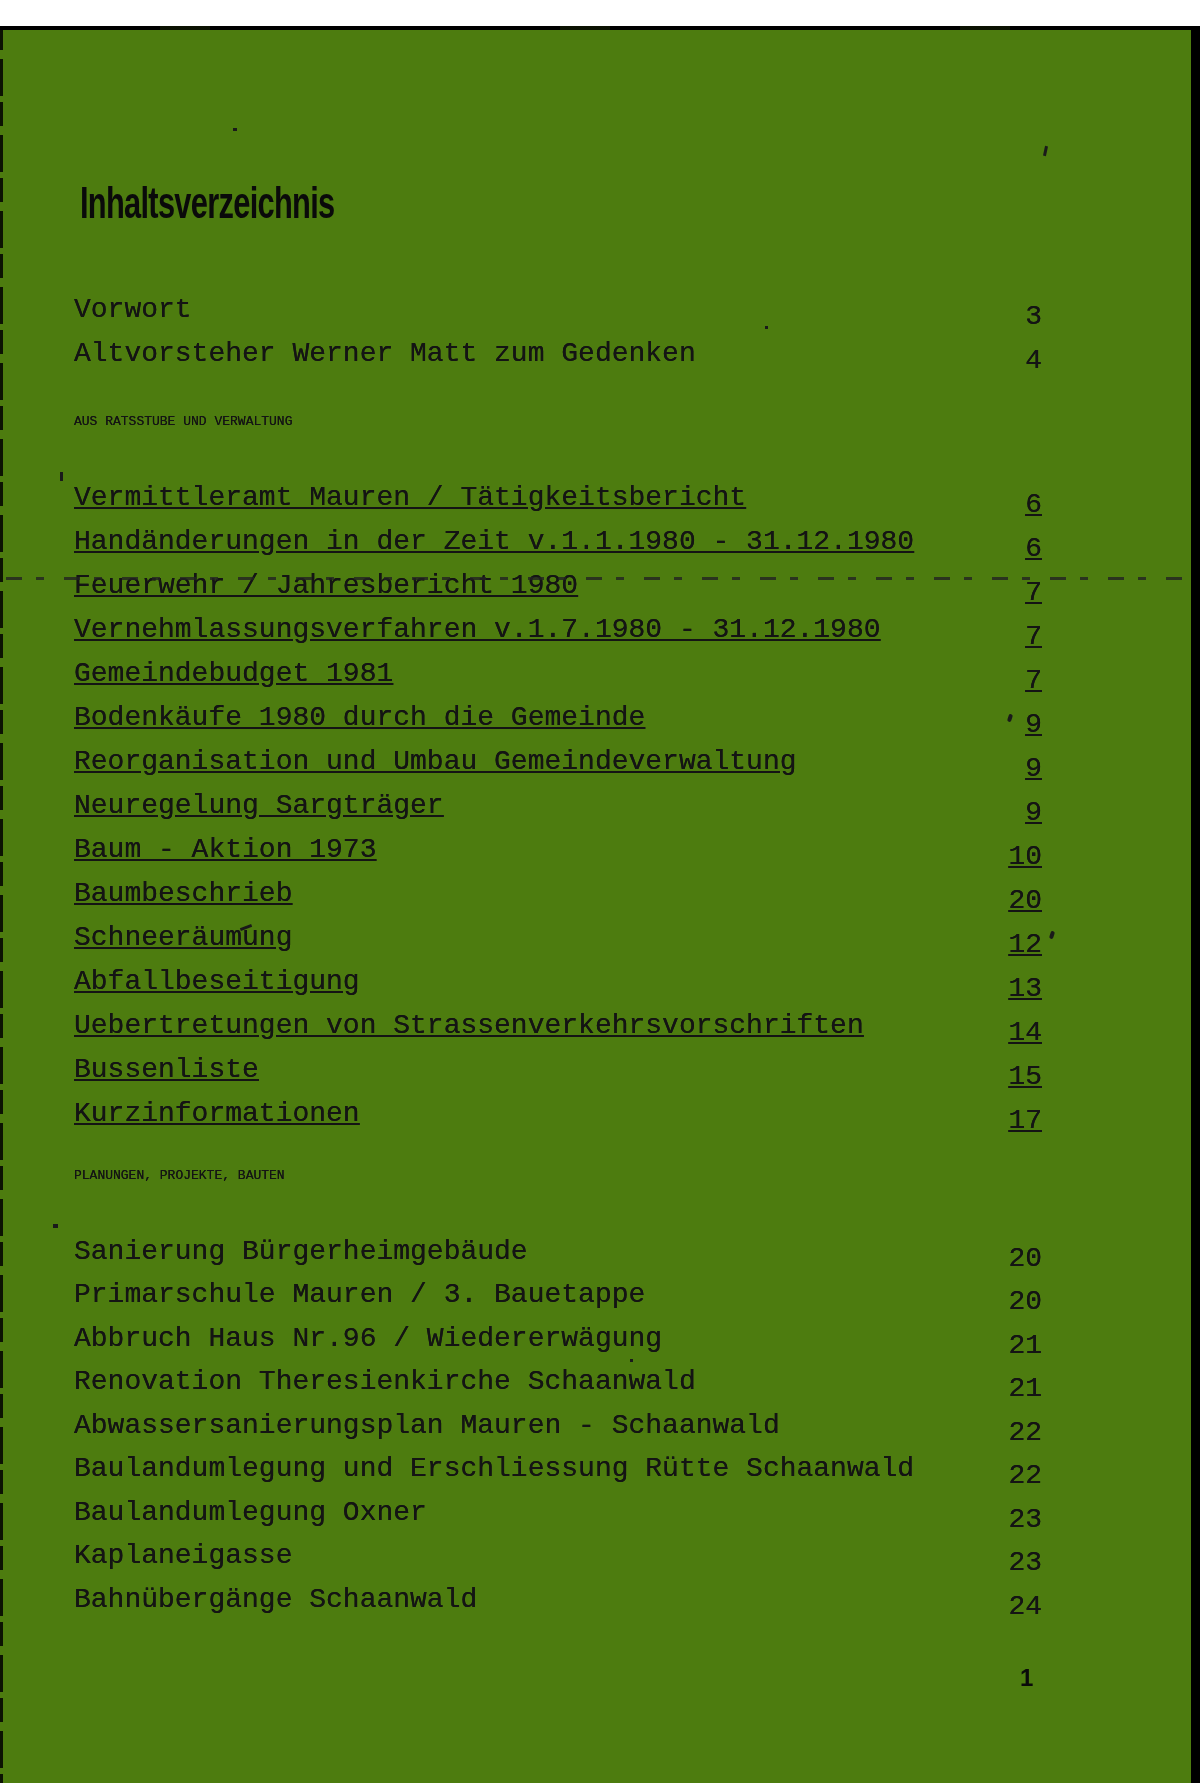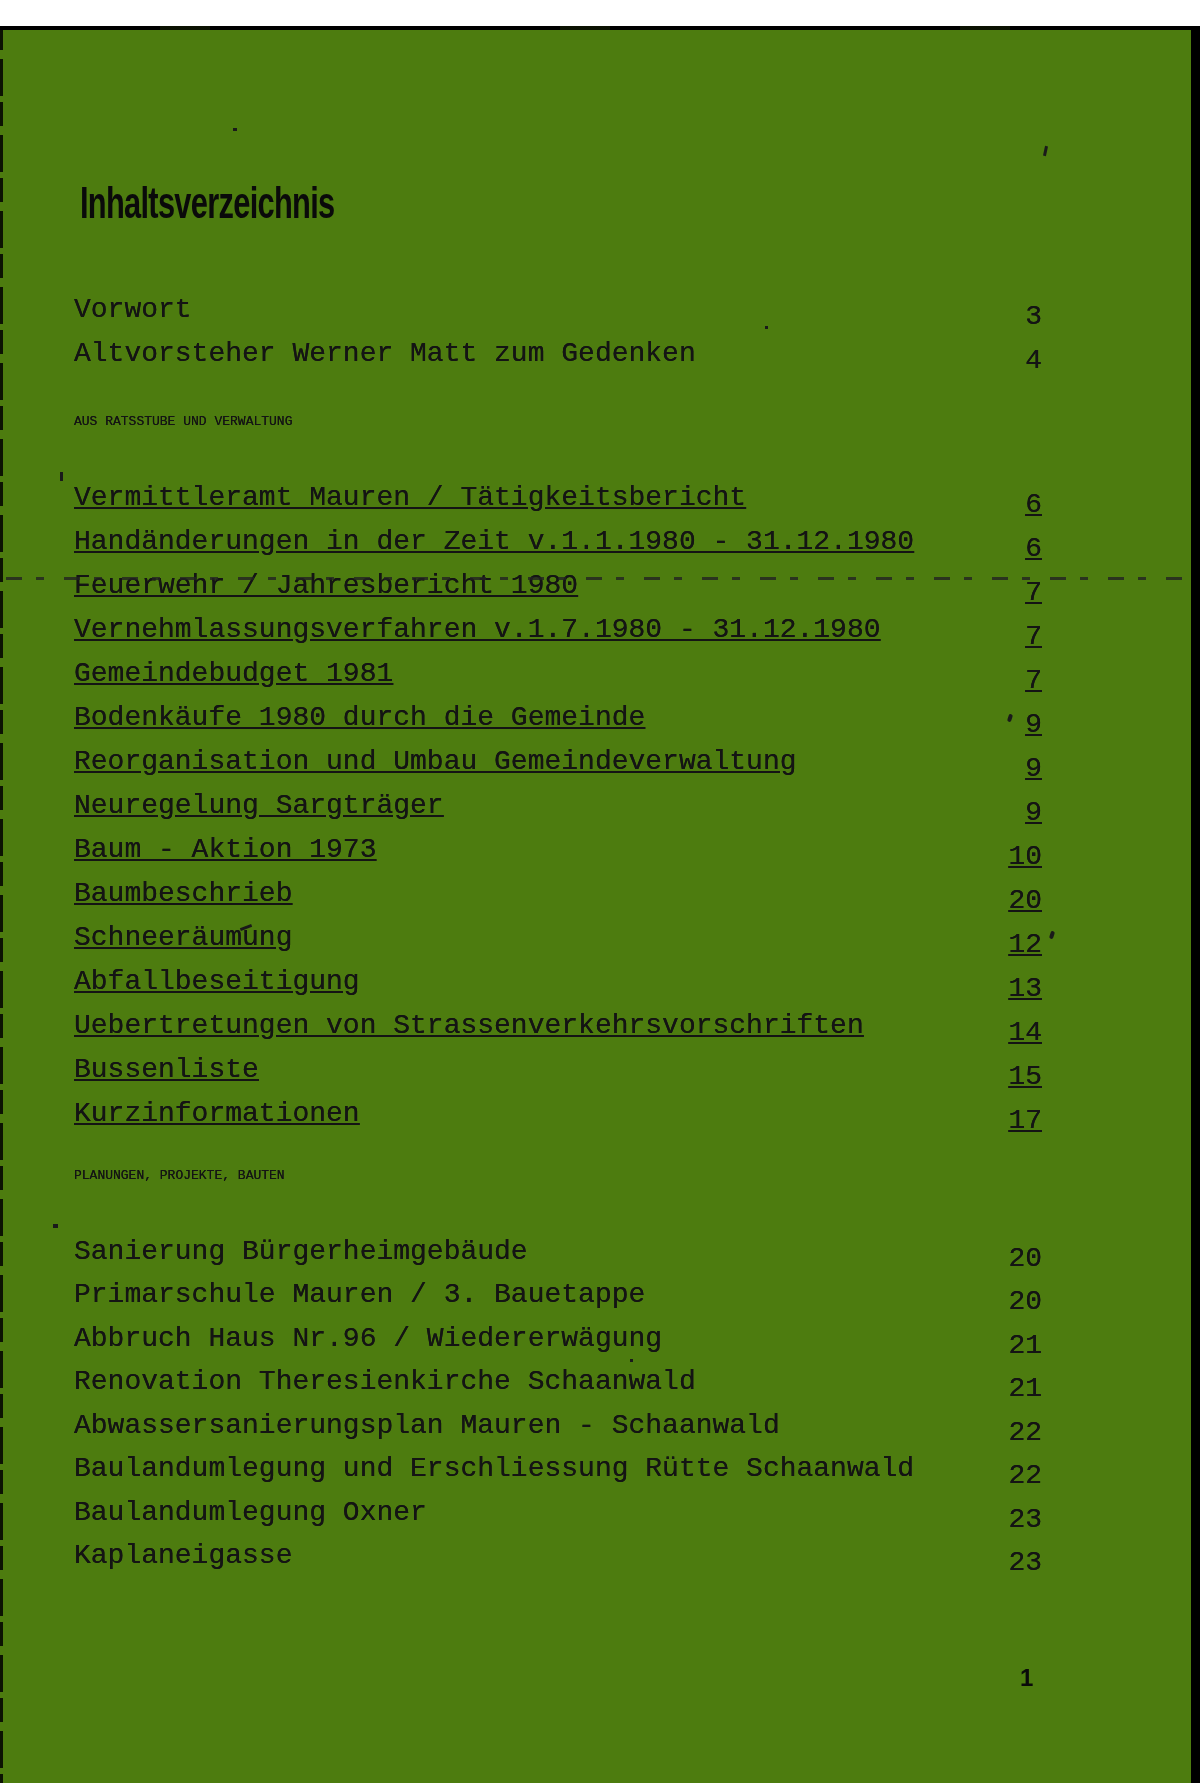--- a/index.html
+++ b/index.html
@@ -243,20 +243,24 @@
           <span class="pg">22</span>
         </div>
         <div class="row">
           <span class="lbl">Baulandumlegung Oxner</span>
           <span class="pg">23</span>
         </div>
         <div class="row">
           <span class="lbl">Kaplaneigasse</span>
           <span class="pg">23</span>
         </div>
+        <div class="row">
+          <span class="lbl">Bahnübergänge Schaanwald</span>
+          <span class="pg">24</span>
+        </div>
       </div>
 
     </div>
   </div>
 
   <div class="page-footer-number">1</div>
 
   <div class="dash-line"></div>
   <div class="artifact a1"></div>
   <div class="artifact a2"></div>

